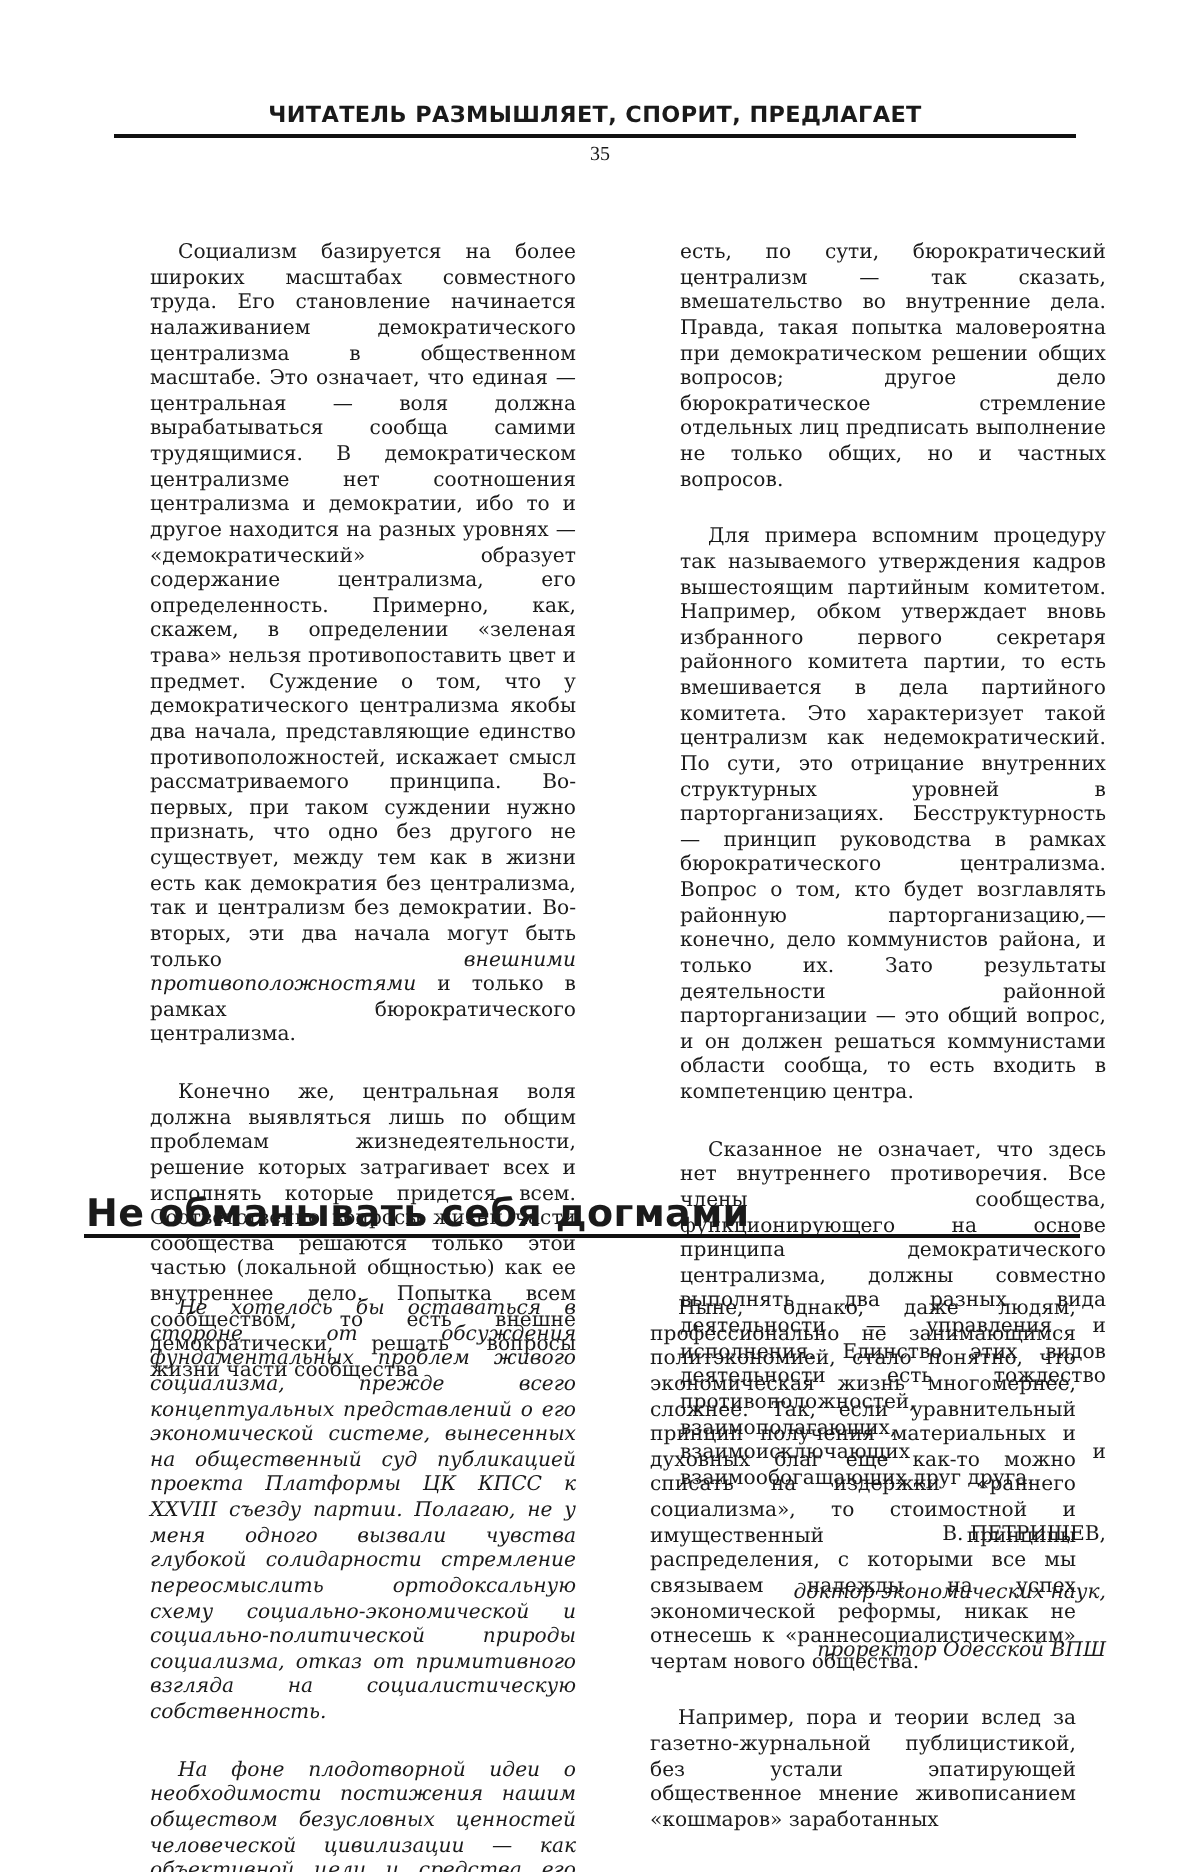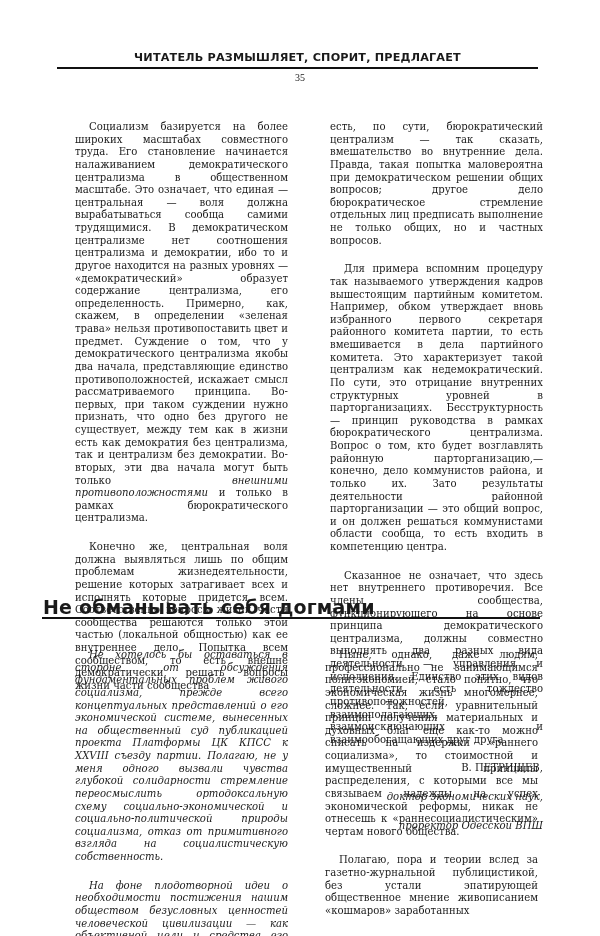--- a/index.html
+++ b/index.html
@@ -38,35 +38,35 @@
 
   <div class="running-head">ЧИТАТЕЛЬ РАЗМЫШЛЯЕТ, СПОРИТ, ПРЕДЛАГАЕТ</div>
   <div class="head-rule"></div>
   <div class="folio">35</div>
 
   <div class="col" style="left:59px; top:105px;">
     <p><span>Социализм базируется на более широких масштабах совместного труда. Его становление начинается налаживанием демократического централизма в общественном масштабе. Это означает, что единая — центральная — воля должна вырабатываться сообща самими трудящимися. В демократическом централизме нет соотношения централизма и демократии, ибо то и другое находится на разных уровнях — «демократический» образует содержание централизма, его определенность. Примерно, как, скажем, в определении «зеленая трава» нельзя противопоставить цвет и предмет. Суждение о том, что у демократического централизма якобы два начала, представляющие единство противоположностей, искажает смысл рассматриваемого принципа. Во-первых, при таком суждении нужно признать, что одно без другого не существует, между тем как в жизни есть как демократия без централизма, так и централизм без демократии. Во-вторых, эти два начала могут быть только </span><em>внешними противоположностями</em><span> и только в рамках бюрократического централизма.</span></p>
     <p>Конечно же, центральная воля должна выявляться лишь по общим проблемам жизнедеятельности, решение которых затрагивает всех и исполнять которые придется всем. Соответственно вопросы жизни части сообщества решаются только этой частью (локальной общностью) как ее внутреннее дело. Попытка всем сообществом, то есть внешне демократически, решать вопросы жизни части сообщества</p>
   </div>
 
-  <div class="col" style="left:314px; top:105px;">
+  <div class="col" style="left:324px; top:105px;">
     <p class="cont">есть, по сути, бюрократический централизм — так сказать, вмешательство во внутренние дела. Правда, такая попытка маловероятна при демократическом решении общих вопросов; другое дело бюрократическое стремление отдельных лиц предписать выполнение не только общих, но и частных вопросов.</p>
     <p>Для примера вспомним процедуру так называемого утверждения кадров вышестоящим партийным комитетом. Например, обком утверждает вновь избранного первого секретаря районного комитета партии, то есть вмешивается в дела партийного комитета. Это характеризует такой централизм как недемократический. По сути, это отрицание внутренних структурных уровней в парторганизациях. Бесструктурность — принцип руководства в рамках бюрократического централизма. Вопрос о том, кто будет возглавлять районную парторганизацию,— конечно, дело коммунистов района, и только их. Зато результаты деятельности районной парторганизации — это общий вопрос, и он должен решаться коммунистами области сообща, то есть входить в компетенцию центра.</p>
     <p>Сказанное не означает, что здесь нет внутреннего противоречия. Все члены сообщества, функционирующего на основе принципа демократического централизма, должны совместно выполнять два разных вида деятельности — управления и исполнения. Единство этих видов деятельности есть тождество противоположностей, взаимополагающих, взаимоисключающих и взаимообогащающих друг друга.</p>
     <p class="sig sig-name" style="margin-top:2px;">В. ПЕТРИЩЕВ,</p>
     <p class="sig sig-role">доктор экономических наук,</p>
     <p class="sig sig-role">проректор Одесской ВПШ</p>
   </div>
 
   <div class="section-title">Не обманывать себя догмами</div>
   <div class="section-rule"></div>
 
   <div class="col" style="left:59px; top:633px;font-style:italic;">
     <p>Не хотелось бы оставаться в стороне от обсуждения фундаментальных проблем живого социализма, прежде всего концептуальных представлений о его экономической системе, вынесенных на общественный суд публикацией проекта Платформы ЦК КПСС к XXVIII съезду партии. Полагаю, не у меня одного вызвали чувства глубокой солидарности стремление переосмыслить ортодоксальную схему социально-экономической и социально-политической природы социализма, отказ от примитивного взгляда на социалистическую собственность.</p>
     <p>На фоне плодотворной идеи о необходимости постижения нашим обществом безусловных ценностей человеческой цивилизации — как объективной цели и средства его развития — особенно заметны сохраняющиеся догматизированные постулаты, которые до сих пор остаются в арсенале нашего обществоведения. Я имею в виду, в частности, такие все еще мно-</p>
   </div>
 
   <div class="col" style="left:309px; top:633px;">
     <p>Ныне, однако, даже людям, профессионально не занимающимся политэкономией, стало понятно, что экономическая жизнь многомернее, сложнее. Так, если уравнительный принцип получения материальных и духовных благ еще как-то можно списать на издержки «раннего социализма», то стоимостной и имущественный принципы распределения, с которыми все мы связываем надежды на успех экономической реформы, никак не отнесешь к «раннесоциалистическим» чертам нового общества.</p>
-    <p>Полагаю, пора и теории вслед за газетно-журнальной публицистикой, без устали эпатирующей общественное мнение живописанием «кошмаров» заработанных</p>
+    <p>Например, пора и теории вслед за газетно-журнальной публицистикой, без устали эпатирующей общественное мнение живописанием «кошмаров» заработанных</p>
   </div>
 
 </div>
 
 </body></html>

